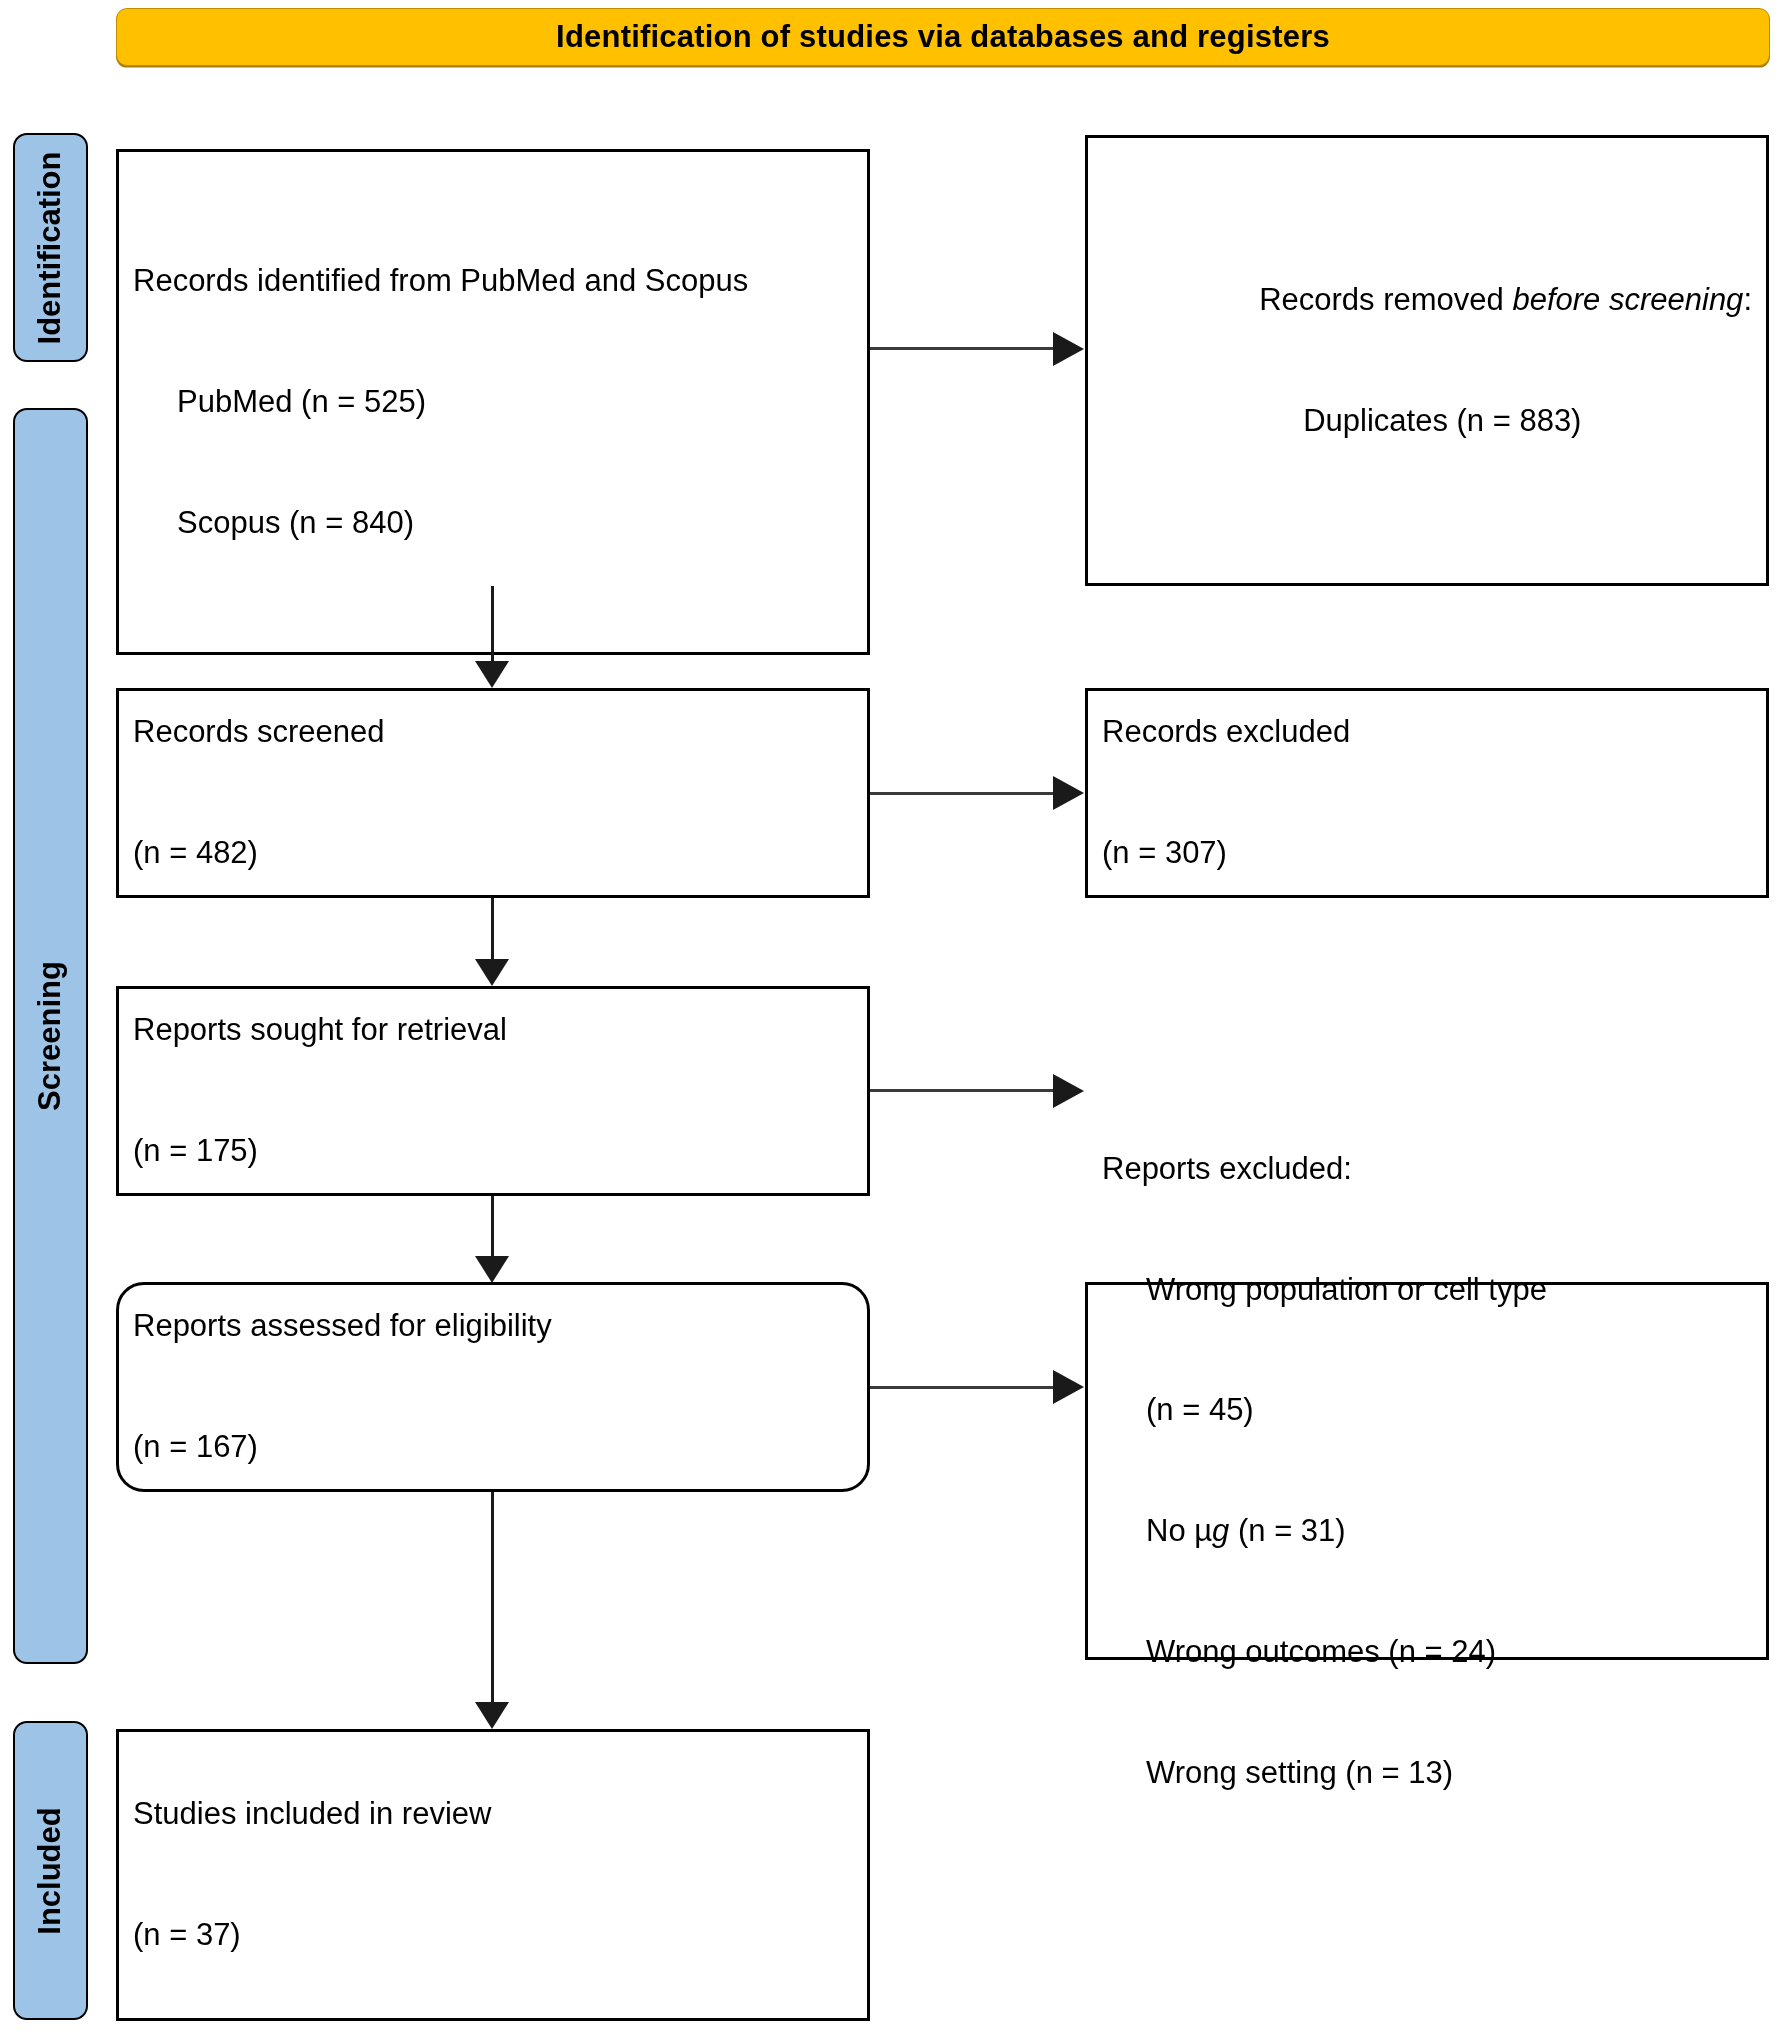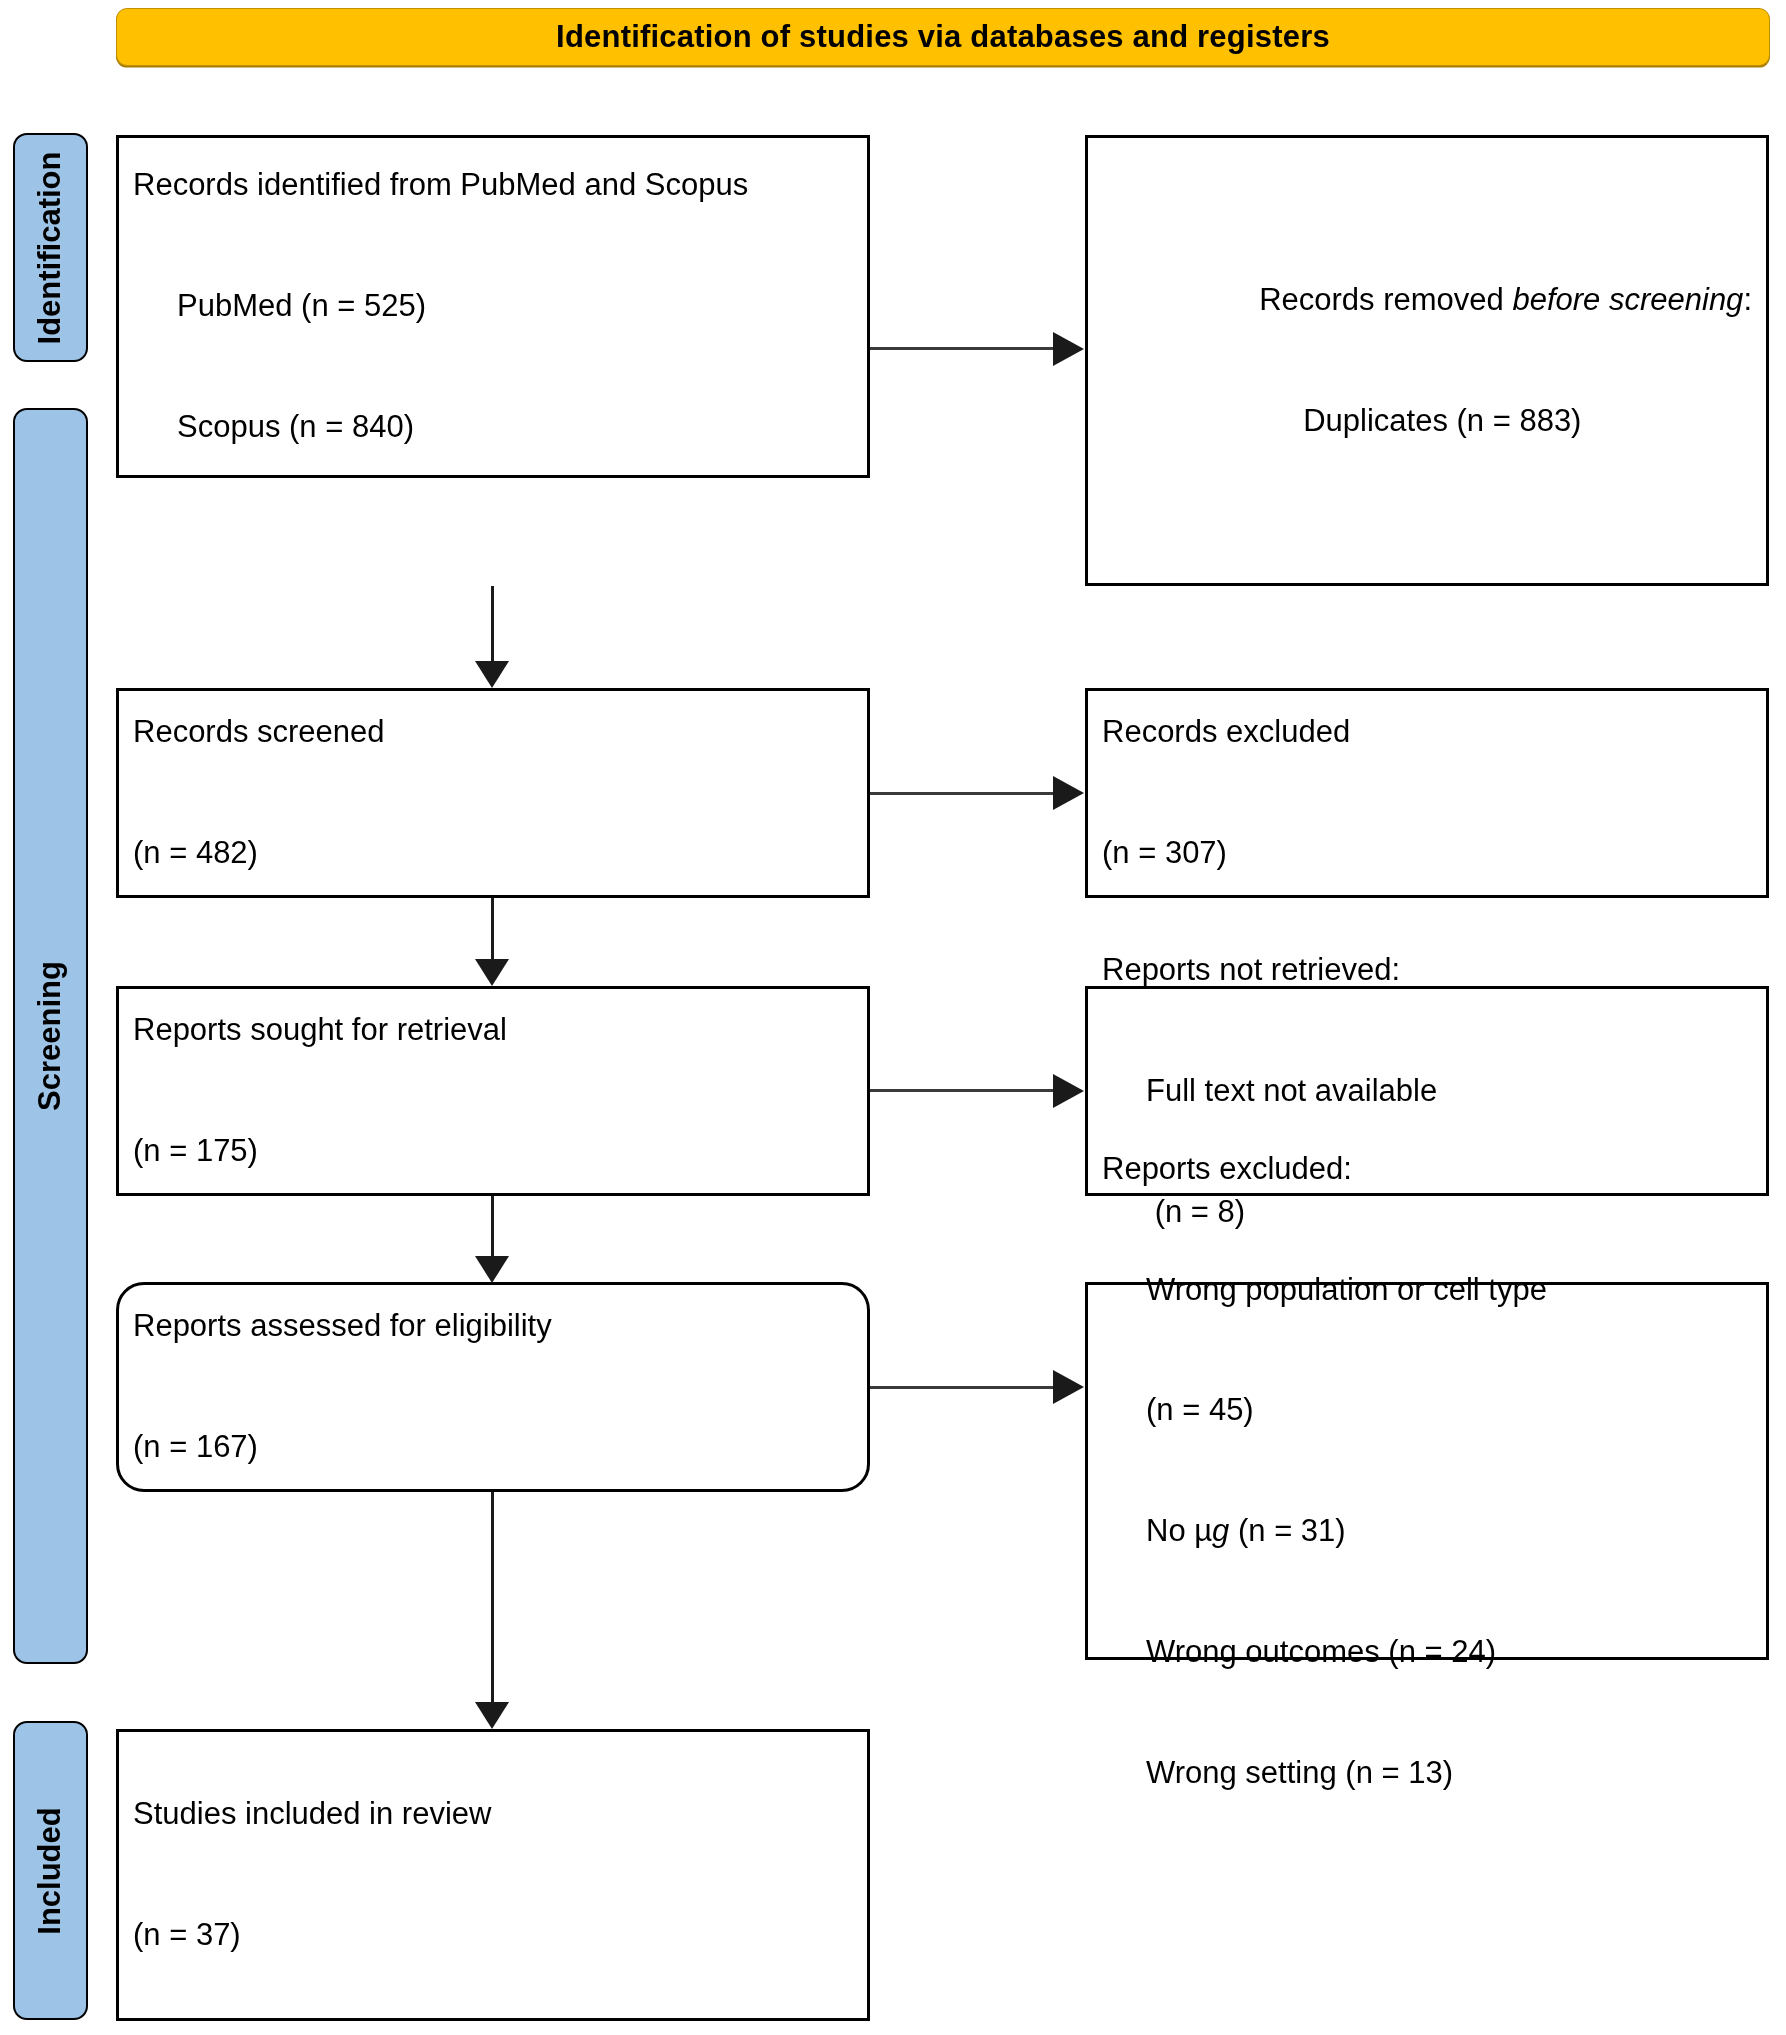--- a/index.html
+++ b/index.html
@@ -80,21 +80,21 @@
     padding: 0 14px;
     font-size: 31px;
     line-height: 1.30;
     color: #000000;
     white-space: pre-wrap;
   }
   .box-text .ital { font-style: italic; }
   .box-text .line { display: block; }
   .box-text .ind  { padding-left: 44px; }
 
-  #box-identified      { left: 116px;  top: 135px;  width: 754px;  height: 343px; }
+  #box-identified      { left: 116px;  top: 149px;  width: 754px;  height: 506px; }
   #box-removed         { left: 1085px; top: 135px;  width: 684px;  height: 451px; justify-content: flex-end; }
   #box-screened        { left: 116px;  top: 688px;  width: 754px;  height: 210px; }
   #box-excluded        { left: 1085px; top: 688px;  width: 684px;  height: 210px; }
   #box-sought          { left: 116px;  top: 986px; width: 754px;  height: 210px; }
   #box-not-retrieved   { left: 1085px; top: 986px; width: 684px;  height: 210px; }
   #box-assessed        { left: 116px;  top: 1282px; width: 754px;  height: 210px; border-radius: 28px; }
   #box-reports-excl    { left: 1085px; top: 1282px; width: 684px;  height: 378px; }
   #box-included        { left: 116px;  top: 1729px; width: 754px;  height: 292px; }
 
   
@@ -196,27 +196,20 @@
     </div>
   </div>
 
   <div class="box" id="box-sought">
     <div class="box-text">
       <span class="line">Reports sought for retrieval</span>
       <span class="line">(n = 175)</span>
     </div>
   </div>
 
-  <div class="box" id="box-not-retrieved">
-    <div class="box-text">
-      <span class="line">Reports not retrieved:</span>
-      <span class="line ind">Full text not available</span>
-      <span class="line ind"> (n = 8)</span>
-    </div>
-  </div>
 
   <div class="box" id="box-assessed">
     <div class="box-text">
       <span class="line">Reports assessed for eligibility</span>
       <span class="line">(n = 167)</span>
     </div>
   </div>
 
   <div class="box" id="box-reports-excl">
     <div class="box-text">

